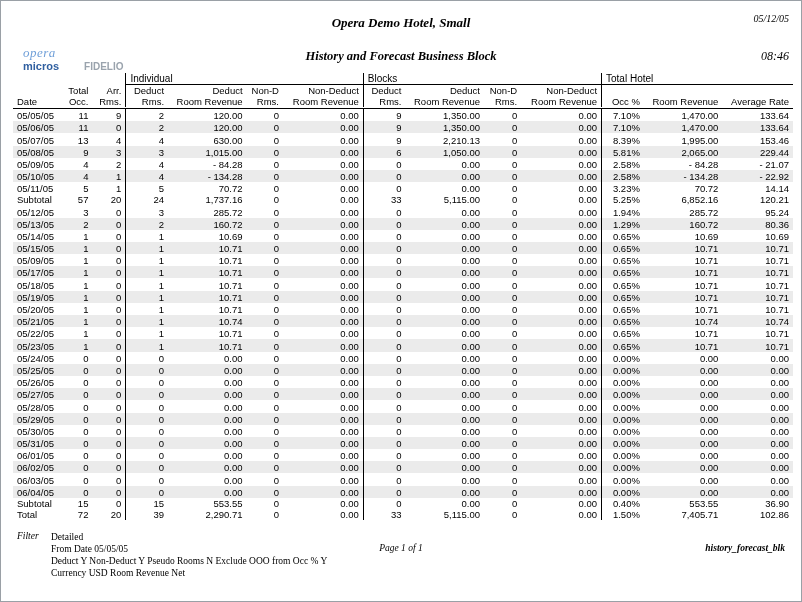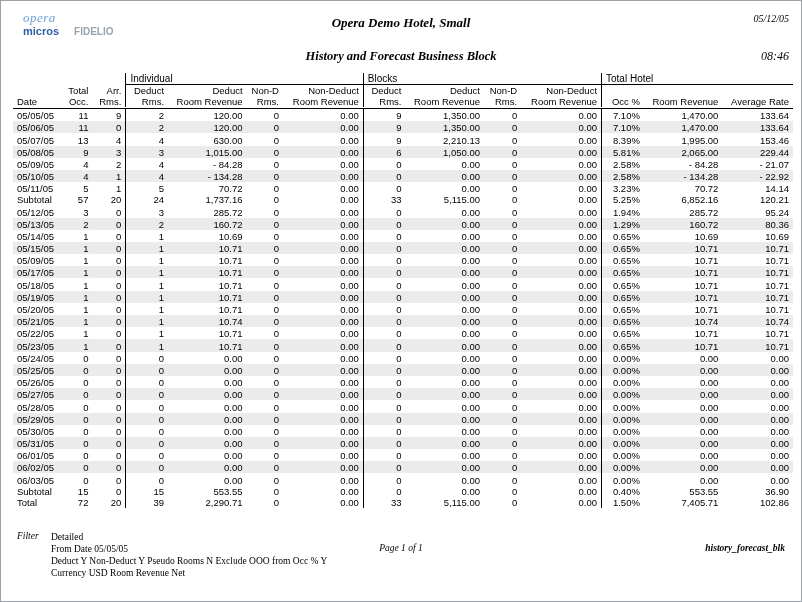--- a/index.html
+++ b/index.html
@@ -36,37 +36,38 @@
     width: 74px;
     height: 34px;
   }
   .logo .opera {
     font-family: "Liberation Serif", serif;
     font-size: 13px;
     font-style: italic;
     color: #6f9fd8;
     letter-spacing: 0.5px;
     line-height: 14px;
+    margin-top: 35px;
   }
   .logo .micros {
     font-size: 11px;
     font-weight: bold;
     color: #2f5fa0;
     line-height: 13px;
   }
   .logo .fidelio {
     font-size: 10px;
     color: #9aa3ad;
     font-weight: bold;
     margin-left: 8px;
   }
   .logo .mrow {
     display: flex;
     align-items: baseline;
-    gap: 7px;
+    gap: 17px;
   }
   .doc-title {
     position: absolute;
     left: 0;
     right: 0;
     top: 8px;
     text-align: center;
     font-family: "Liberation Serif", serif;
     font-style: italic;
     font-weight: bold;
@@ -781,20 +782,36 @@
             <td class="r">0</td>
             <td class="r">0.00</td>
             <td class="r sep">0</td>
             <td class="r">0.00</td>
             <td class="r">0</td>
             <td class="r">0.00</td>
             <td class="r sep">0.00%</td>
             <td class="r">0.00</td>
             <td class="r">0.00</td>
           </tr>
+          <tr class="body-row shade">
+            <td class="l">06/04/05</td>
+            <td class="r">0</td>
+            <td class="r">0</td>
+            <td class="r sep">0</td>
+            <td class="r">0.00</td>
+            <td class="r">0</td>
+            <td class="r">0.00</td>
+            <td class="r sep">0</td>
+            <td class="r">0.00</td>
+            <td class="r">0</td>
+            <td class="r">0.00</td>
+            <td class="r sep">0.00%</td>
+            <td class="r">0.00</td>
+            <td class="r">0.00</td>
+          </tr>
           <tr class="total-row">
             <td class="l">Subtotal</td>
             <td class="r">15</td>
             <td class="r">0</td>
             <td class="r sep">15</td>
             <td class="r">553.55</td>
             <td class="r">0</td>
             <td class="r">0.00</td>
             <td class="r sep">0</td>
             <td class="r">0.00</td>

